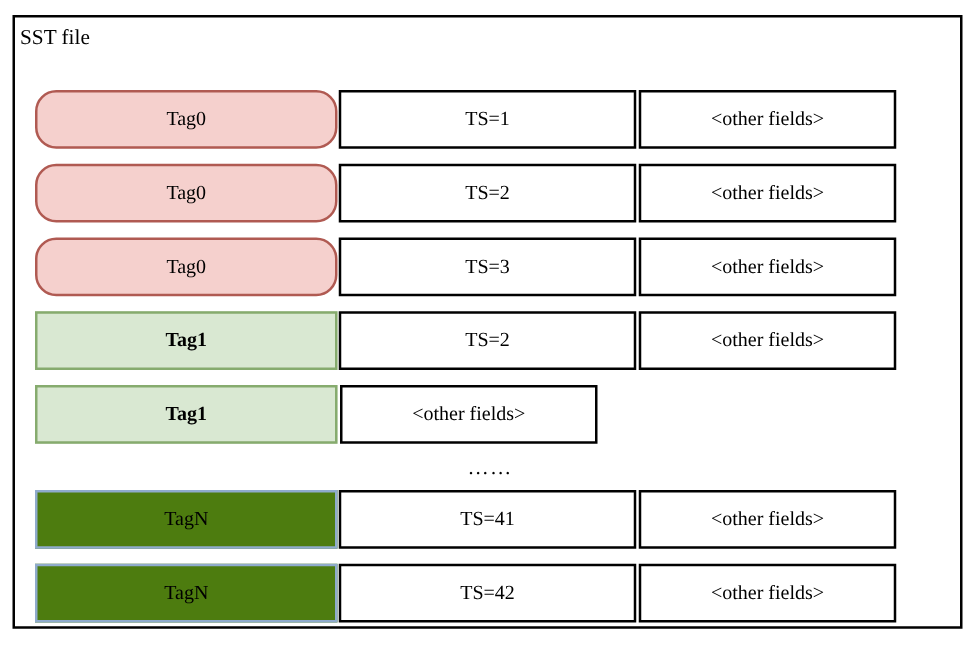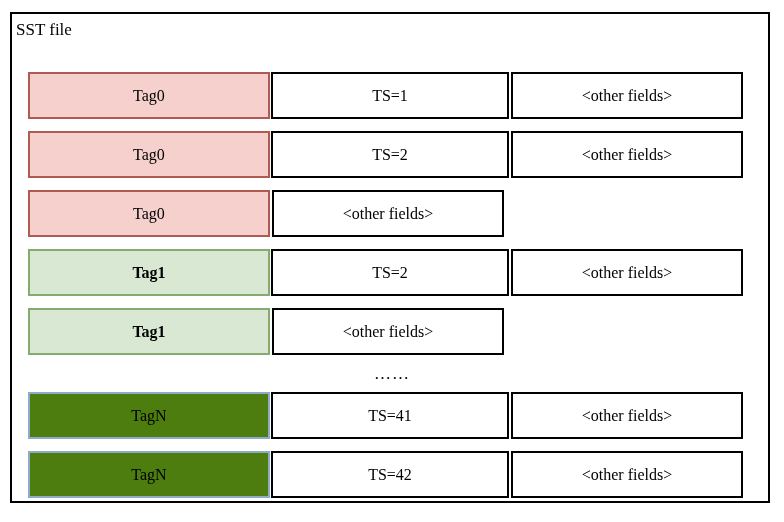--- a/index.html
+++ b/index.html
@@ -64,40 +64,41 @@
   }
 
   .cell-tag {
     width: 242px;
     border: 2px solid #b05a52;
     background: #f5d0cd;
   }
   .cell-tag.tag-pink {
     border-color: #b05a52;
     background: #f5d0cd;
+    border-radius: 17px;
   }
   .cell-tag.tag-green {
     border-color: #86ab6e;
     background: #d9e8d2;
     font-weight: bold;
   }
   .cell-tag.tag-blue {
     border-color: #8fabcc;
     background: #4d7c0f;
   }
 
   .cell-ts {
     width: 238px;
     margin-left: 1px;
     border: 2px solid #000000;
     background: #ffffff;
   }
 
   .cell-other {
-    width: 232px;
+    width: 206px;
     margin-left: 2px;
     border: 2px solid #000000;
     background: #ffffff;
   }
 
   
   #ellipsis-row {
     position: absolute;
     left: 261px;
     width: 238px;
@@ -124,20 +125,21 @@
         <div class="cell cell-ts">TS=1</div>
         <div class="cell cell-other">&lt;other fields&gt;</div>
       </div>
       <div class="record-row" style="top: 117px; left: 16px;">
         <div class="cell cell-tag tag-pink">Tag0</div>
         <div class="cell cell-ts">TS=2</div>
         <div class="cell cell-other">&lt;other fields&gt;</div>
       </div>
       <div class="record-row" style="top: 176px; left: 16px;">
         <div class="cell cell-tag tag-pink">Tag0</div>
+        <div class="cell cell-ts">TS=3</div>
         <div class="cell cell-other">&lt;other fields&gt;</div>
       </div>
       <div class="record-row" style="top: 235px; left: 16px;">
         <div class="cell cell-tag tag-green">Tag1</div>
         <div class="cell cell-ts">TS=2</div>
         <div class="cell cell-other">&lt;other fields&gt;</div>
       </div>
       <div class="record-row" style="top: 294px; left: 16px;">
         <div class="cell cell-tag tag-green">Tag1</div>
         <div class="cell cell-other">&lt;other fields&gt;</div>

